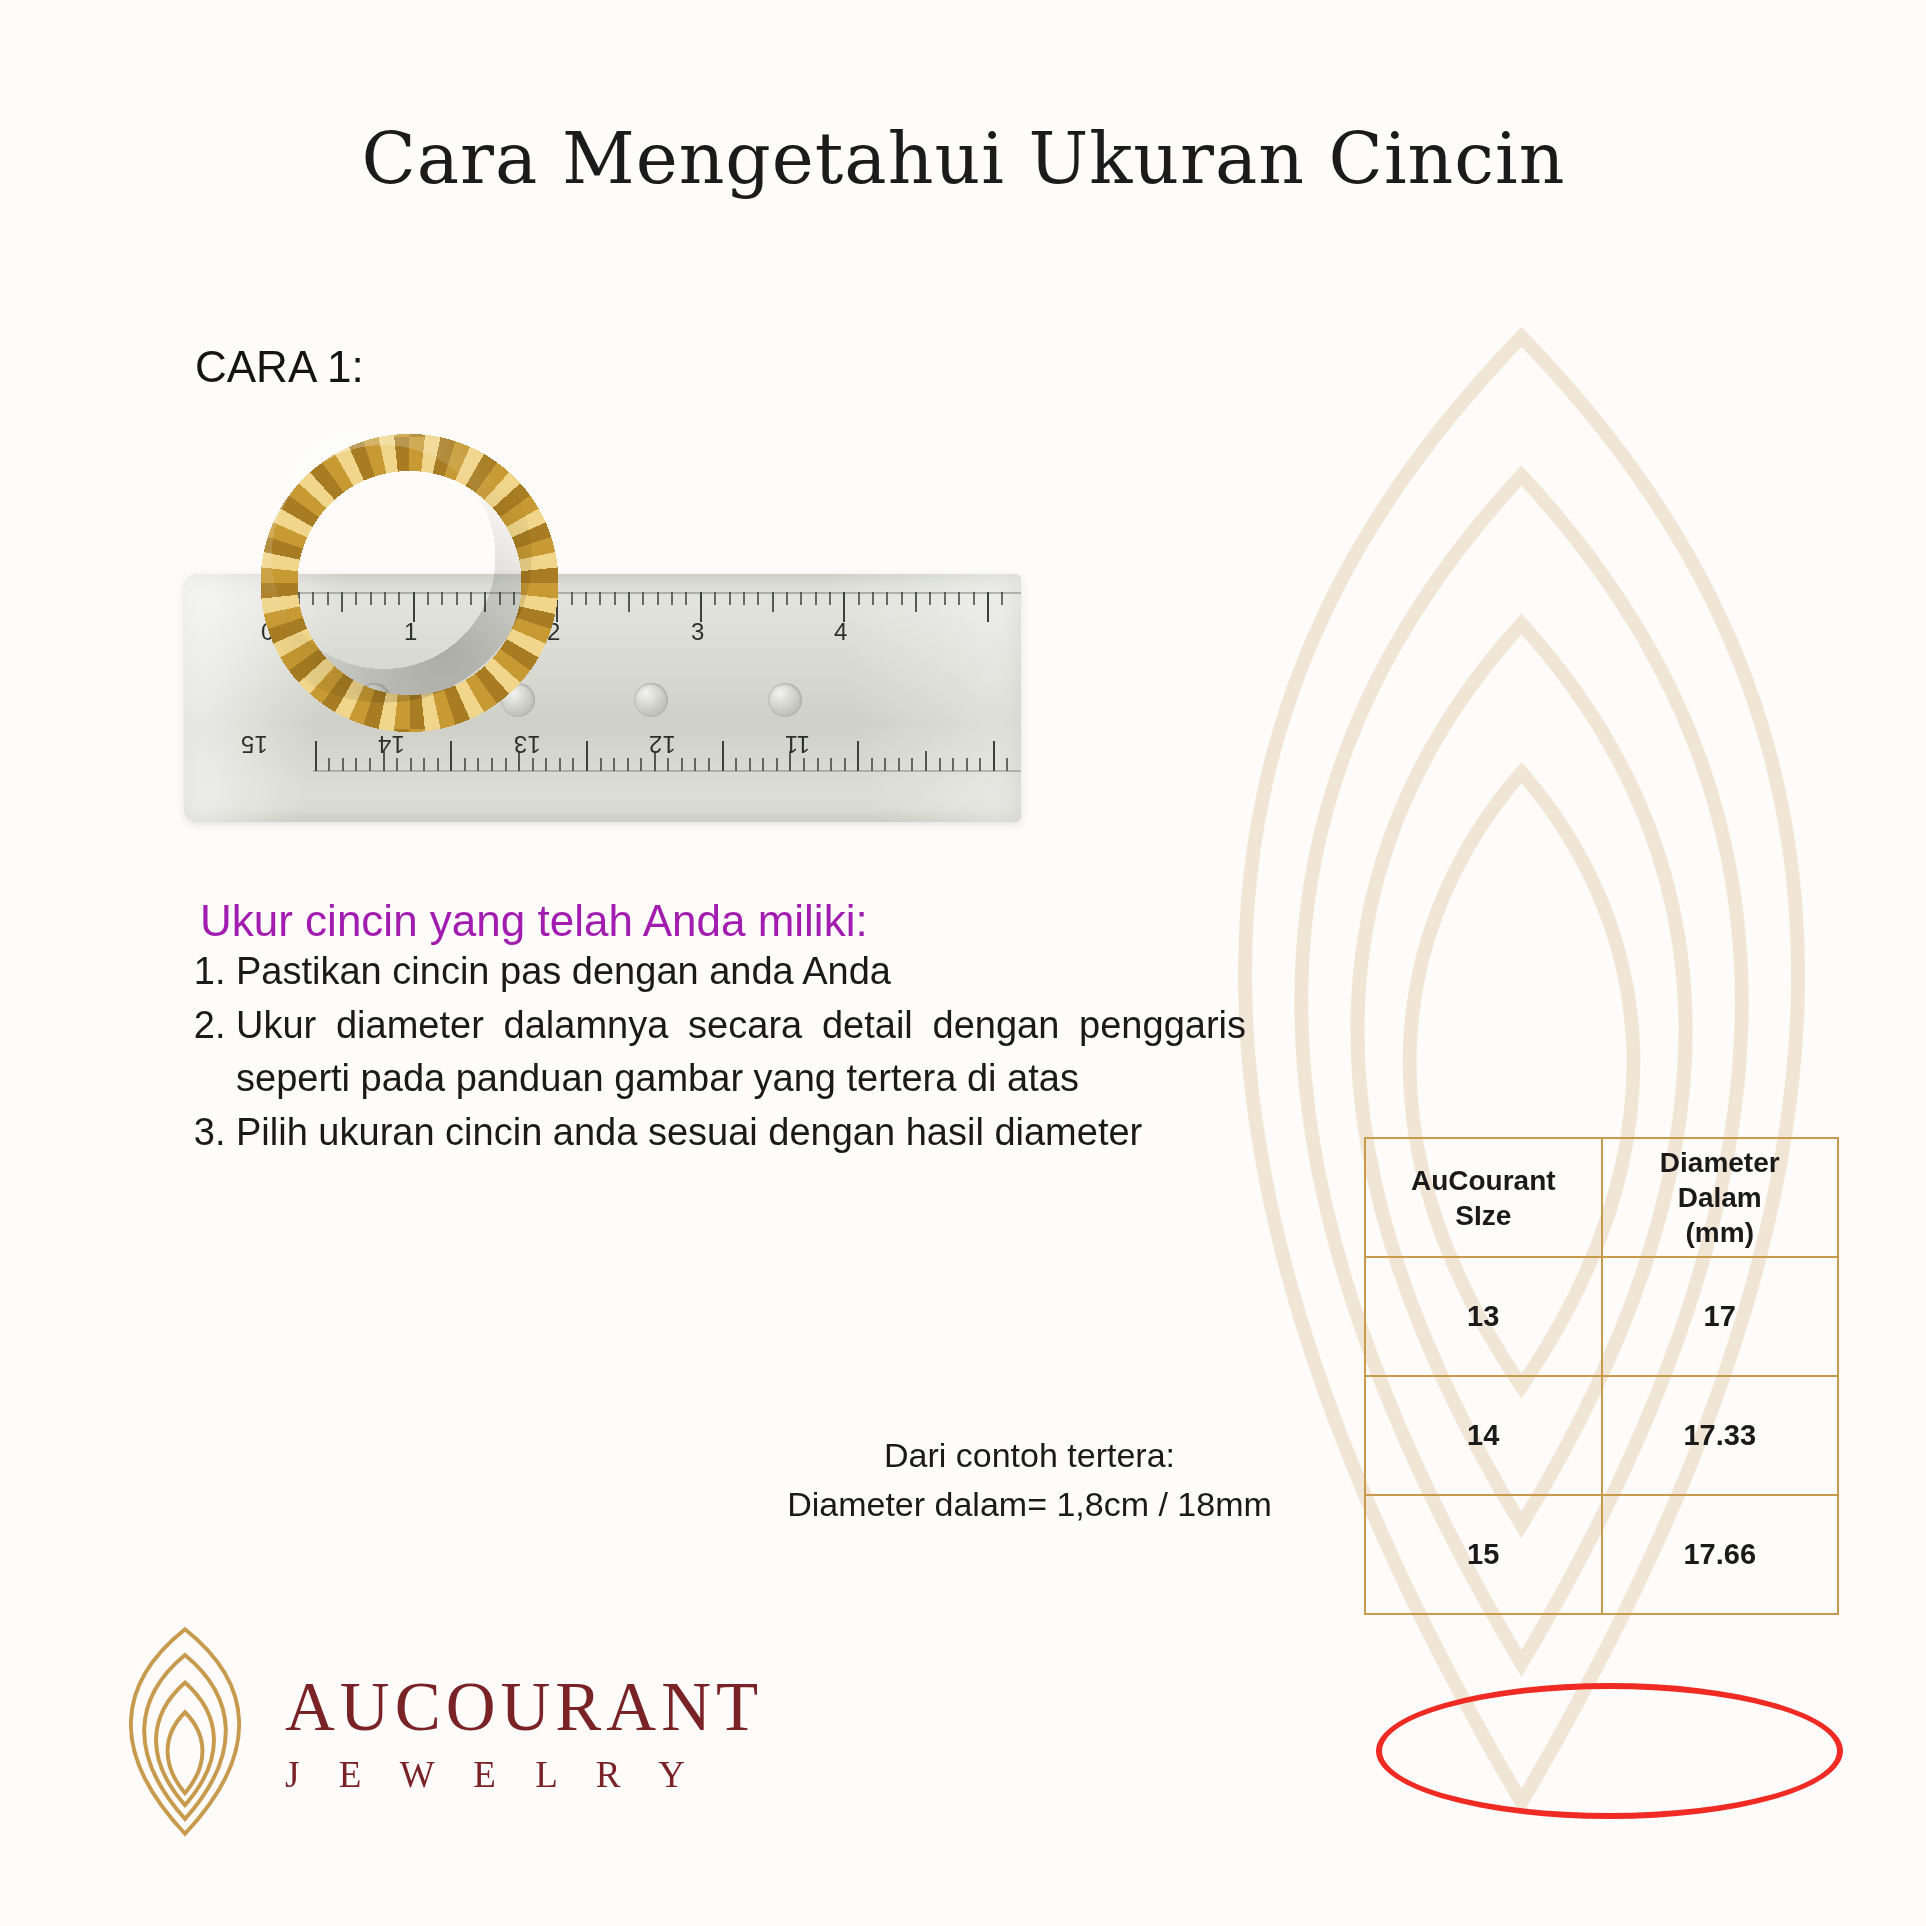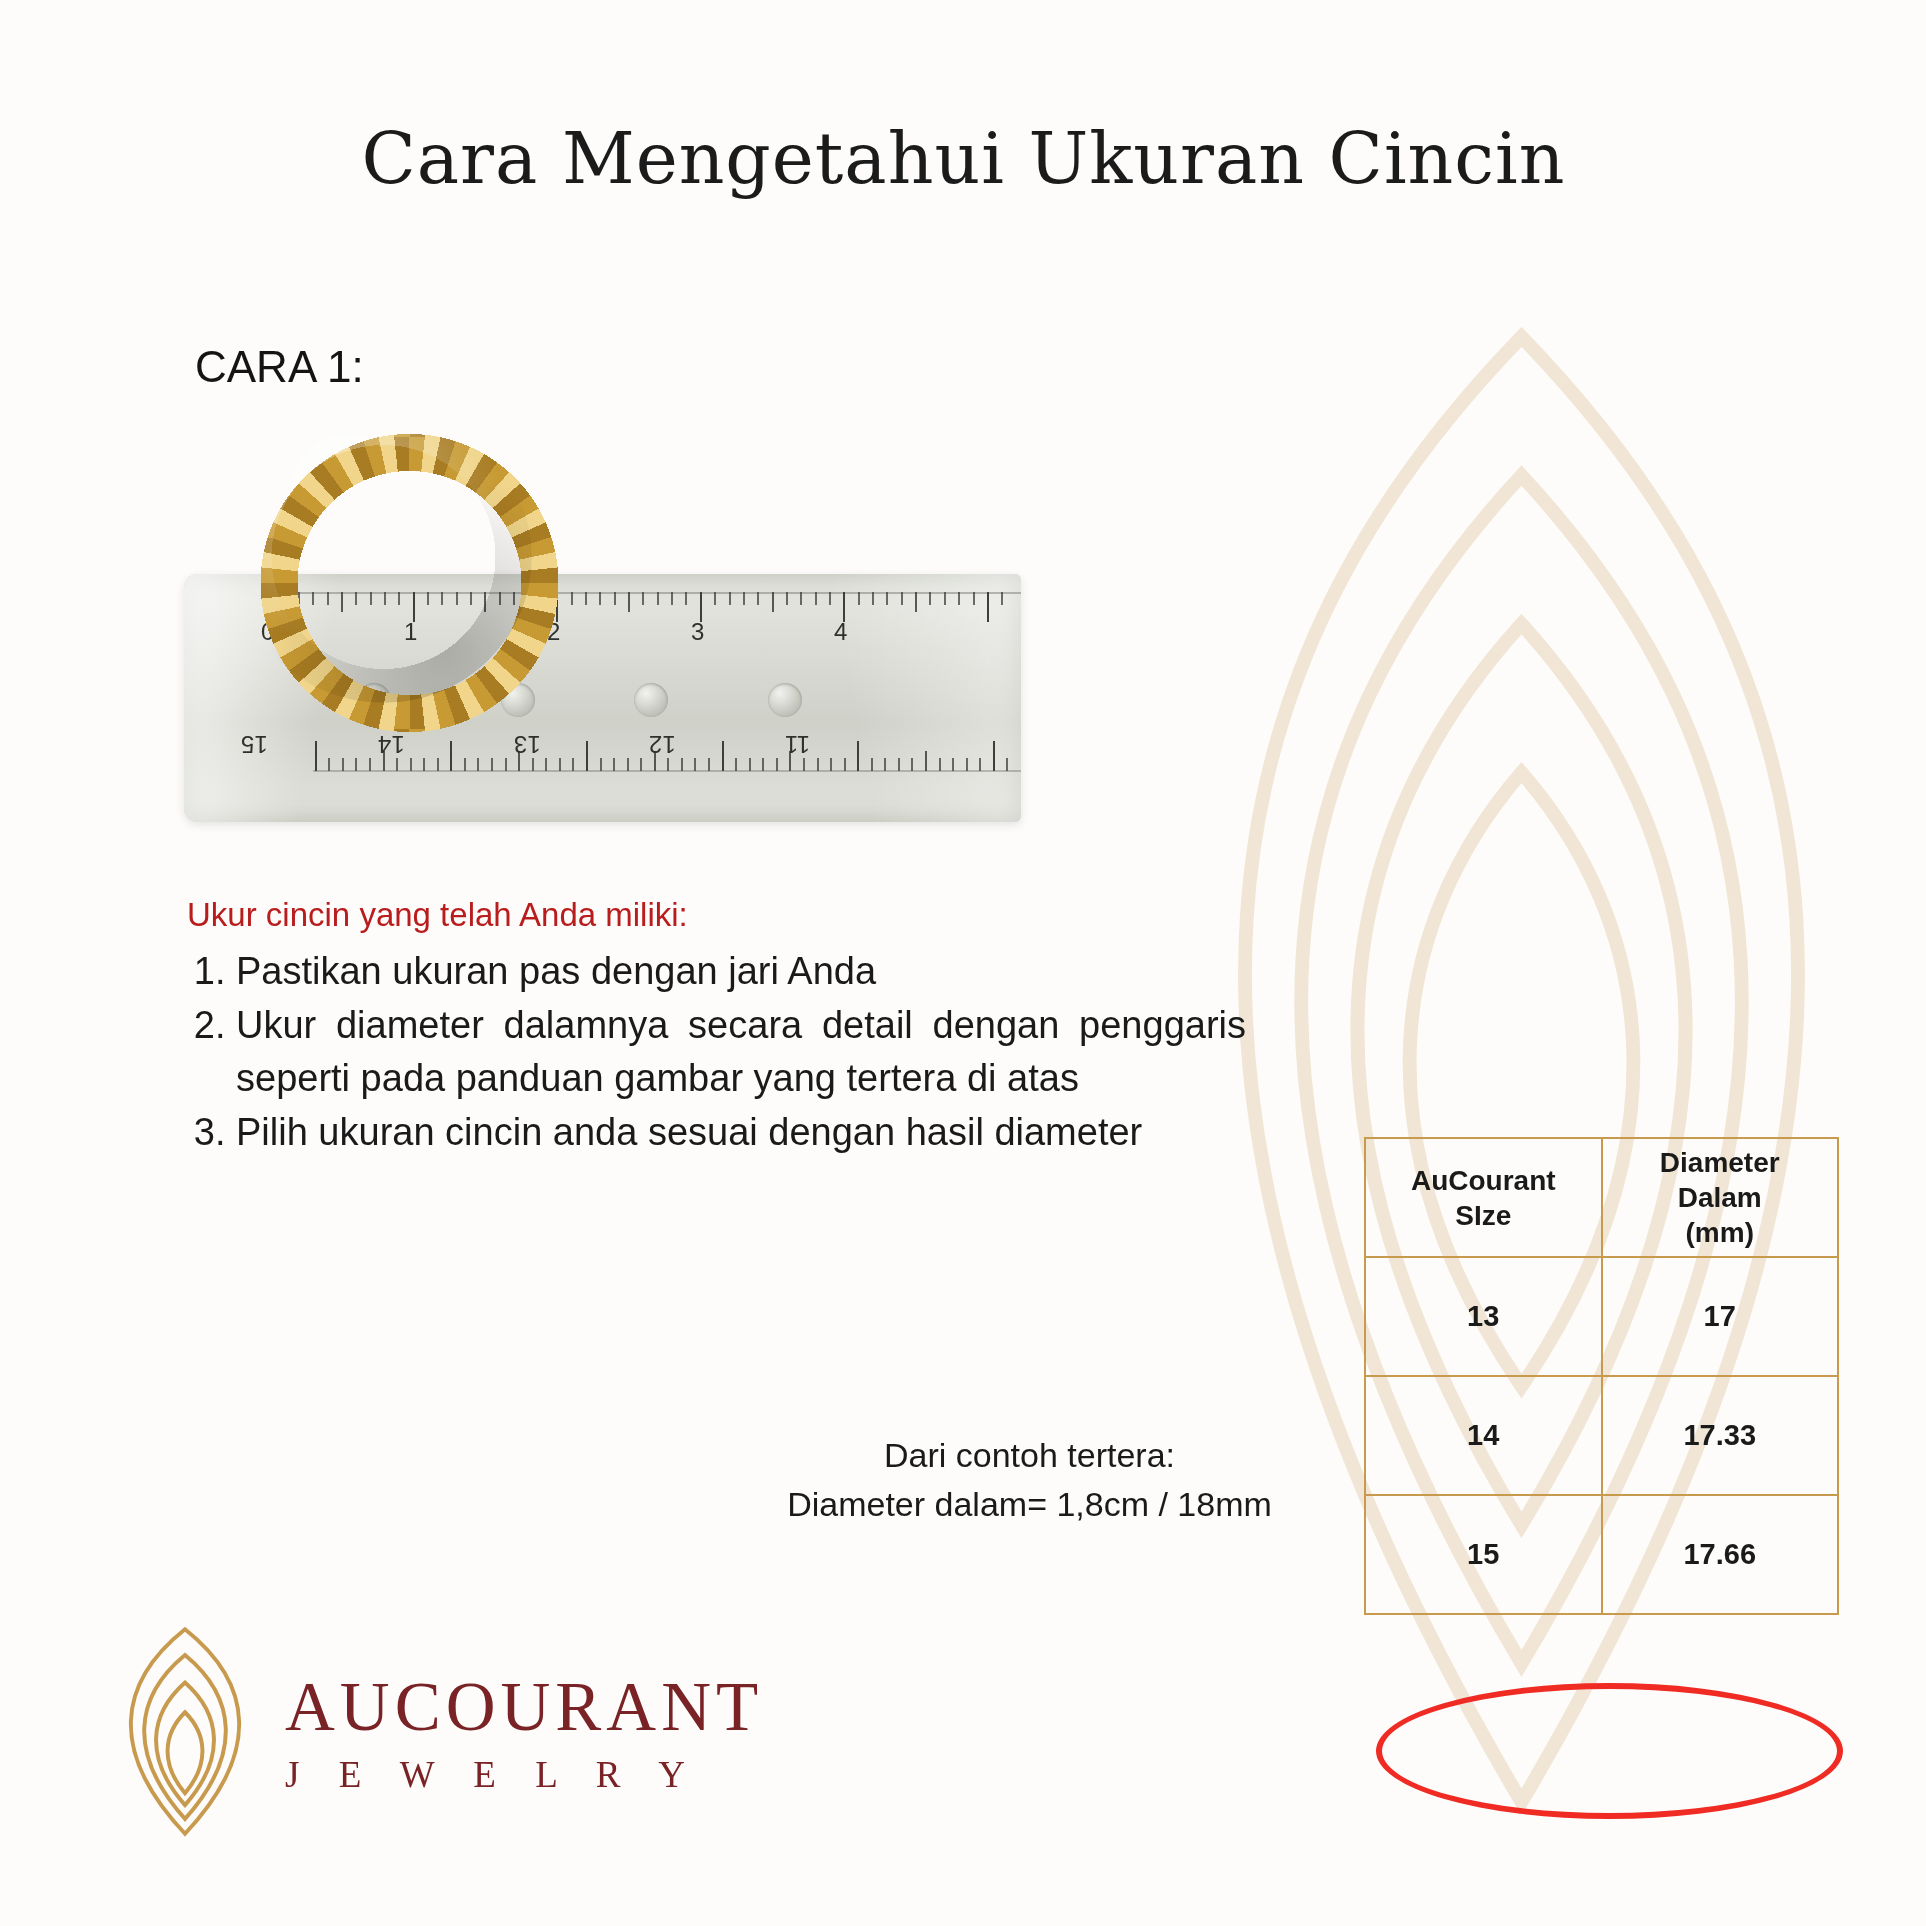--- a/index.html
+++ b/index.html
@@ -135,24 +135,24 @@
                 radial-gradient(circle at 70% 80%, rgba(0,0,0,.22), rgba(0,0,0,0) 55%);
     -webkit-mask: radial-gradient(circle, transparent 0 112px, #000 112px 149px, transparent 149px);
             mask: radial-gradient(circle, transparent 0 112px, #000 112px 149px, transparent 149px);
     z-index: 5;
     pointer-events: none;
   }
 
   
   .instr-lead {
     position: absolute;
-    left: 187px;
+    left: 200px;
     top: 896px;
-    font-size: 33px;
-    color: #b91c1c;
+    font-size: 44px;
+    color: #a21caf;
     z-index: 3;
   }
   .instr-list {
     position: absolute;
     left: 191px;
     top: 945px;
     width: 1010px;
     margin: 0;
     padding: 0 0 0 45px;
     font-size: 38px;
@@ -397,21 +397,21 @@
     <div class="num flip" style="left:465px; top:156px;">12</div>
     <div class="num flip" style="left:601px; top:156px;">11</div>
   </div>
 
   <div class="ring"></div>
   <div class="ring-shade"></div>
 </div>
 
 <div class="instr-lead">Ukur cincin yang telah Anda miliki:</div>
 <ol class="instr-list">
-  <li>Pastikan ukuran pas dengan jari Anda</li>
+  <li>Pastikan cincin pas dengan anda Anda</li>
   <li>Ukur diameter dalamnya secara detail dengan penggaris seperti pada panduan gambar yang tertera di atas</li>
   <li>Pilih ukuran cincin anda sesuai dengan hasil diameter</li>
 </ol>
 
 <div class="example">
   <div>Dari contoh tertera:</div>
   <div>Diameter dalam= 1,8cm / 18mm</div>
 </div>
 
 <table class="size-table">

